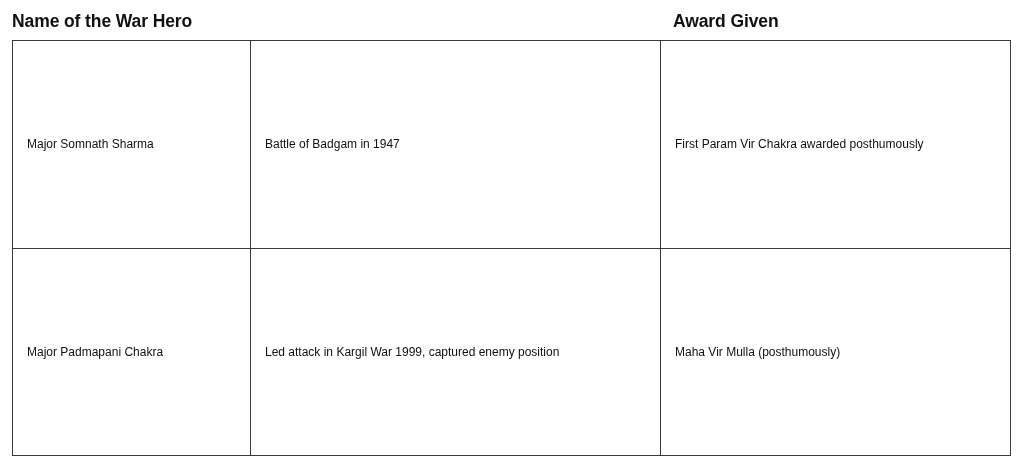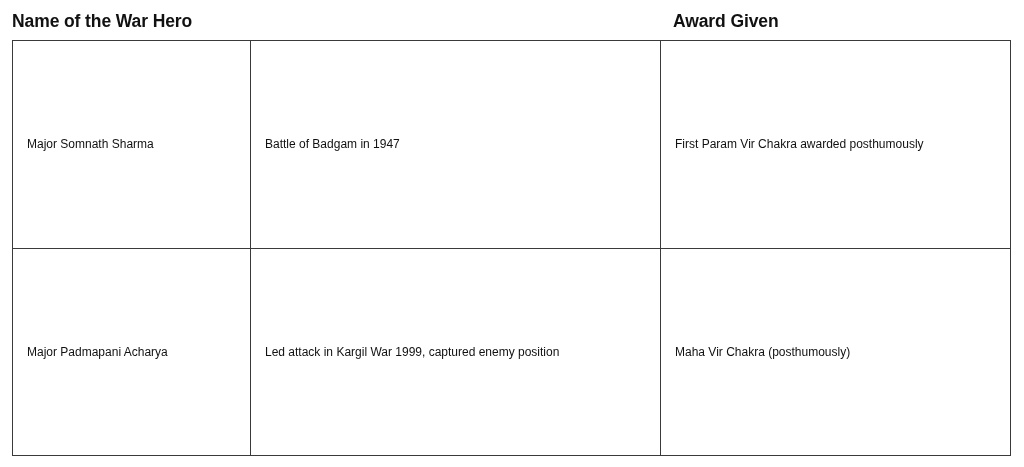--- a/index.html
+++ b/index.html
@@ -100,25 +100,25 @@
           </td>
         <td>
             <span class="cell-text">Battle of Badgam in 1947</span>
           </td>
         <td>
             <span class="cell-text">First Param Vir Chakra awarded posthumously</span>
           </td>
       </tr>
       <tr>
         <td>
-            <span class="cell-text">Major Padmapani Acharya</span>
+            <span class="cell-text">Major Padmapani Chakra</span>
           </td>
         <td>
             <span class="cell-text">Led attack in Kargil War 1999, captured enemy position</span>
           </td>
         <td>
-            <span class="cell-text">Maha Vir Chakra (posthumously)</span>
+            <span class="cell-text">Maha Vir Mulla (posthumously)</span>
           </td>
       </tr>
     </tbody>
   </table>
 
 </div>
 
 </body></html>

